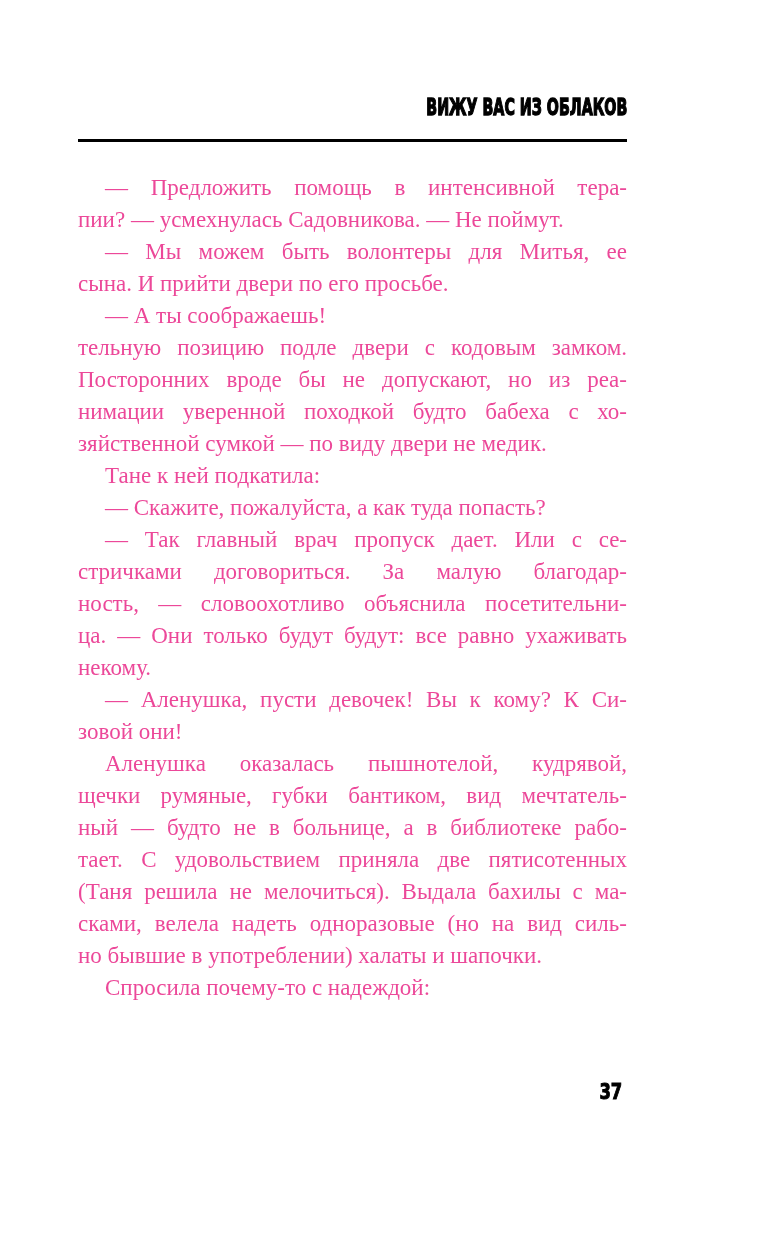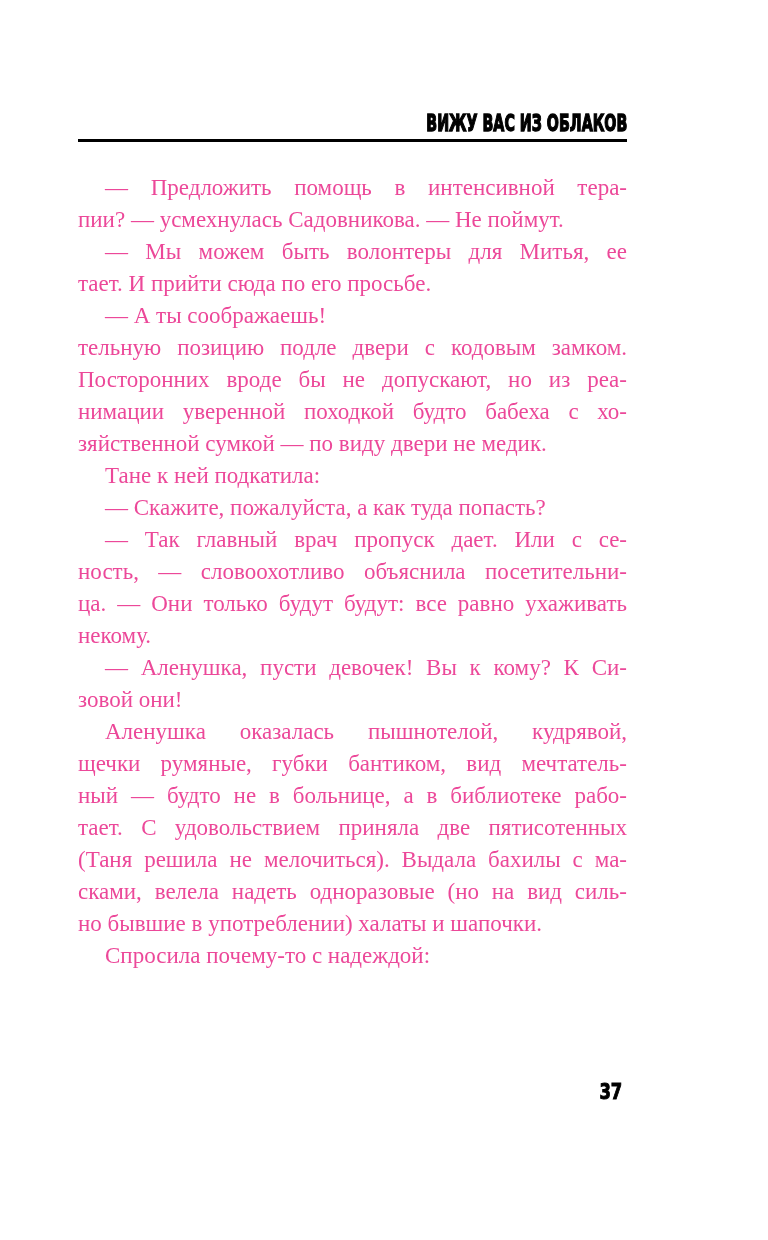--- a/index.html
+++ b/index.html
@@ -12,21 +12,21 @@
     width: 768px;
     height: 1240px;
     background: #ffffff;
     color: #000000;
     overflow: hidden;
   }
   
   .running-head {
     position: absolute;
     left: 78px;
-    top: 108px;
+    top: 92px;
     width: 549px;
     height: 30px;
   }
   .running-title {
     position: absolute;
     right: 0;
     top: 2px;
     font-family: "DejaVu Sans", sans-serif;
     font-weight: 900;
     font-size: 23px;
@@ -102,39 +102,40 @@
 
   <div class="header-rule"></div>
 
   <div class="text-block">
       <div>
         <div class="line indent just">— Предложить помощь в интенсивной тера-</div>
         <div class="line">пии? — усмехнулась Садовникова. — Не поймут.</div>
       </div>
       <div>
         <div class="line indent just">— Мы можем быть волонтеры для Митья, ее</div>
-        <div class="line">тает. И прийти сюда по его просьбе.</div>
+        <div class="line">сына. И прийти двери по его просьбе.</div>
       </div>
       <div>
         <div class="line indent">— А ты соображаешь!</div>
       </div>
       <div>
         <div class="line just">тельную позицию подле двери с кодовым замком.</div>
         <div class="line just">Посторонних вроде бы не допускают, но из реа-</div>
         <div class="line just">нимации уверенной походкой будто бабеха с хо-</div>
         <div class="line">зяйственной сумкой — по виду двери не медик.</div>
       </div>
       <div>
         <div class="line indent">Тане к ней подкатила:</div>
       </div>
       <div>
         <div class="line indent">— Скажите, пожалуйста, а как туда попасть?</div>
       </div>
       <div>
         <div class="line indent just">— Так главный врач пропуск дает. Или с се-</div>
+        <div class="line just">стричками договориться. За малую благодар-</div>
         <div class="line just">ность, — словоохотливо объяснила посетительни-</div>
         <div class="line just">ца. — Они только будут будут: все равно ухаживать</div>
         <div class="line">некому.</div>
       </div>
       <div>
         <div class="line indent just">— Аленушка, пусти девочек! Вы к кому? К Си-</div>
         <div class="line">зовой они!</div>
       </div>
       <div>
         <div class="line indent just">Аленушка оказалась пышнотелой, кудрявой,</div>

